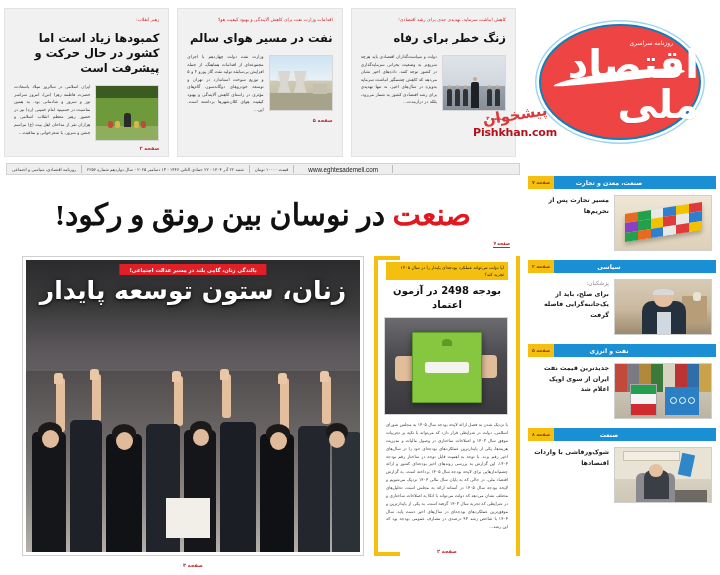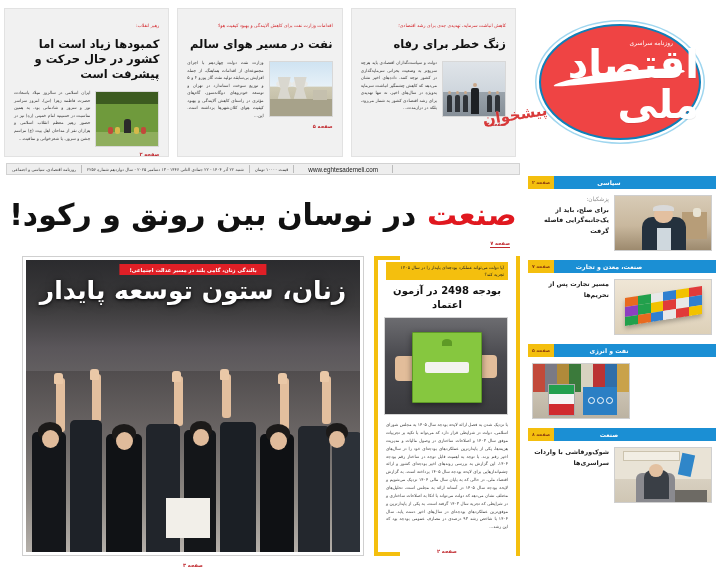--- a/index.html
+++ b/index.html
@@ -12,21 +12,21 @@
 
   
   .teaser-strip{
     position:absolute;left:0;top:0;width:520px;height:163px;
     display:flex;flex-direction:row-reverse;
     background:#ffffff;
   }
   .teaser{
     position:relative;flex:1;margin:8px 4px 6px 4px;
     background:#f1f1f1;border:1px solid #e2e2e2;
-    padding:14px 9px 6px 9px;box-sizing:border-box;
+    padding:8px 9px 6px 9px;box-sizing:border-box;
     direction:rtl;text-align:right;overflow:hidden;
   }
   .teaser .kicker{
     color:#d4262b;font-size:4.6px;line-height:1.5;
     margin-bottom:7px;letter-spacing:.1px;
   }
   .teaser .head{
     font-size:11.5px;font-weight:bold;line-height:1.32;
     color:#111;margin-bottom:7px;
   }
@@ -123,21 +123,21 @@
   .subhead{
     position:absolute;left:6px;top:177px;width:514px;height:18px;
     display:flex;align-items:center;justify-content:center;direction:rtl;
     border-bottom:1px solid #cfcfcf;
   }
   .subhead span{font-size:10.5px;color:#1c1c1c;}
 
   
   .mainhead{
     position:absolute;left:6px;top:196px;width:514px;height:48px;
-    direction:rtl;text-align:center;
+    direction:rtl;text-align:center;font-family:Liberation Serif, serif;
   }
   .mainhead .h{
     font-size:30px;font-weight:bold;line-height:1.12;color:#111;
     letter-spacing:-.5px;padding-top:2px;
   }
   .mainhead .h em{color:#e0181f;font-style:normal;}
   .mainhead .pg{
     position:absolute;right:10px;bottom:-4px;color:#c0272d;
     font-size:5px;font-weight:bold;border-bottom:1px solid #c0272d;padding-bottom:1px;
   }
@@ -368,20 +368,21 @@
   <div class="masthead">
     <div class="logo-oval">
       <div class="lsub">روزنامه سراسری</div>
       <div class="ltxt">اقتصاد ملی</div>
       <div class="swoosh"></div>
     </div>
   </div>
 
   <div class="watermark">
     <div class="wtop">پیشخوان</div>
+    <div class="wsub">Pishkhan.com</div>
   </div>
 
   <div class="infobar">
     <div class="cell">روزنامه اقتصادی، سیاسی و اجتماعی</div>
     <div class="sep"></div>
     <div class="cell">شنبه ۲۲ آذر ۱۴۰۴ - ۲۲ جمادی الثانی ۱۴۴۷ - ۱۳ دسامبر ۲۰۲۵ - سال دوازدهم شماره ۲۲۵۶</div>
     <div class="sep"></div>
     <div class="cell">قیمت ۱۰۰۰۰ تومان</div>
     <div class="sep"></div>
     <div class="url">www.eghtesademeli.com</div>
@@ -451,40 +452,20 @@
         <div class="crest"></div>
         <div class="lbl"></div>
       </div>
     </div>
     <div class="ctxt">با نزدیک شدن به فصل ارائه لایحه بودجه سال ۱۴۰۵ به مجلس شورای اسلامی، دولت در شرایطی قرار دارد که می‌تواند با تکیه بر تجربیات موفق سال ۱۴۰۳ و اصلاحات ساختاری در وصول مالیات و مدیریت هزینه‌ها، یکی از پایدارترین عملکردهای بودجه‌ای خود را در سال‌های اخیر رقم بزند. با توجه به اهمیت قابل توجه در ساختار رقم بودجه ۱۴۰۴، این گزارش به بررسی روندهای اخیر بودجه‌ای کشور و ارائه چشم‌اندازهایی برای لایحه بودجه سال ۱۴۰۵ پرداخته است. به گزارش اقتصاد ملی، در حالی که به پایان سال مالی ۱۴۰۴ نزدیک می‌شویم و لایحه بودجه سال ۱۴۰۵ در آستانه ارائه به مجلس است، تحلیل‌های مختلف نشان می‌دهد که دولت می‌تواند با اتکا به اصلاحات ساختاری و در شرایطی که تجربه سال ۱۴۰۳ گرفته است، به یکی از پایدارترین و موفق‌ترین عملکردهای بودجه‌ای در سال‌های اخیر دست یابد. سال ۱۴۰۴ با شاخص رشد ۹۳ درصدی در مصارف عمومی بودجه بود که این رشد...</div>
     <div class="pg">صفحه ۲</div>
   </div>
 
   <div class="sidebar">
 
-
-    <div class="sb-item">
-      <div class="sb-bar">
-        <div class="pgtab">صفحه ۲</div>
-        <div class="title">سیاسی</div>
-      </div>
-      <div class="sb-body">
-        <div class="txt"><span class="pre">پزشکیان:</span><span>برای صلح، باید از یک‌جانبه‌گرایی فاصله گرفت</span></div>
-        <div class="pic">
-          <div class="a-man">
-              <div class="tbl"></div>
-              <div class="vase"></div>
-              <div class="suit"></div>
-              <div class="shirt"></div>
-              <div class="face"></div>
-              <div class="hair"></div>
-            </div>
-        </div>
-      </div>
-    </div>
 
     <div class="sb-item">
       <div class="sb-bar">
         <div class="pgtab">صفحه ۷</div>
         <div class="title">صنعت، معدن و تجارت</div>
       </div>
       <div class="sb-body">
         <div class="txt">مسیر تجارت پس از تحریم‌ها</div>
         <div class="pic">
           <div class="a-trade">
@@ -508,24 +489,45 @@
                 <i style="background:#e86a1f"></i>
                 <i style="background:#22a04c"></i>
             </div>
           </div>
         </div>
       </div>
     </div>
 
     <div class="sb-item">
       <div class="sb-bar">
+        <div class="pgtab">صفحه ۲</div>
+        <div class="title">سیاسی</div>
+      </div>
+      <div class="sb-body">
+        <div class="txt"><span class="pre">پزشکیان:</span><span>برای صلح، باید از یک‌جانبه‌گرایی فاصله گرفت</span></div>
+        <div class="pic">
+          <div class="a-man">
+              <div class="tbl"></div>
+              <div class="vase"></div>
+              <div class="suit"></div>
+              <div class="shirt"></div>
+              <div class="face"></div>
+              <div class="hair"></div>
+            </div>
+        </div>
+      </div>
+    </div>
+
+    <div class="sb-item">
+      <div class="sb-bar">
         <div class="pgtab">صفحه ۵</div>
         <div class="title">نفت و انرژی</div>
       </div>
       <div class="sb-body">
+        <div class="txt">جدیدترین قیمت نفت ایران از سوی اوپک اعلام شد</div>
         <div class="pic">
           <div class="a-opec">
             <div class="flags">
               <i style="background:#c9a24a"></i>
                 <i style="background:#2f6ea8"></i>
                 <i style="background:#b33"></i>
               <i style="background:#d8d2c0"></i>
                 <i style="background:#3b7a3b"></i>
                 <i style="background:#b08a3a"></i>
               <i style="background:#7a7a85"></i>
@@ -543,21 +545,21 @@
         </div>
       </div>
     </div>
 
     <div class="sb-item">
       <div class="sb-bar">
         <div class="pgtab">صفحه ۸</div>
         <div class="title">صنعت</div>
       </div>
       <div class="sb-body">
-        <div class="txt">شوک‌ورقاشی با واردات سراسری‌ها</div>
+        <div class="txt">شوک‌ورقاشی با واردات اقتصاد‌ها</div>
         <div class="pic">
           <div class="a-shock">
             <div class="wall"></div>
               <div class="ban"></div>
               <div class="blue"></div>
             <div class="chair"></div>
               <div class="man"></div>
               <div class="face"></div>
               <div class="desk"></div>
           </div>

